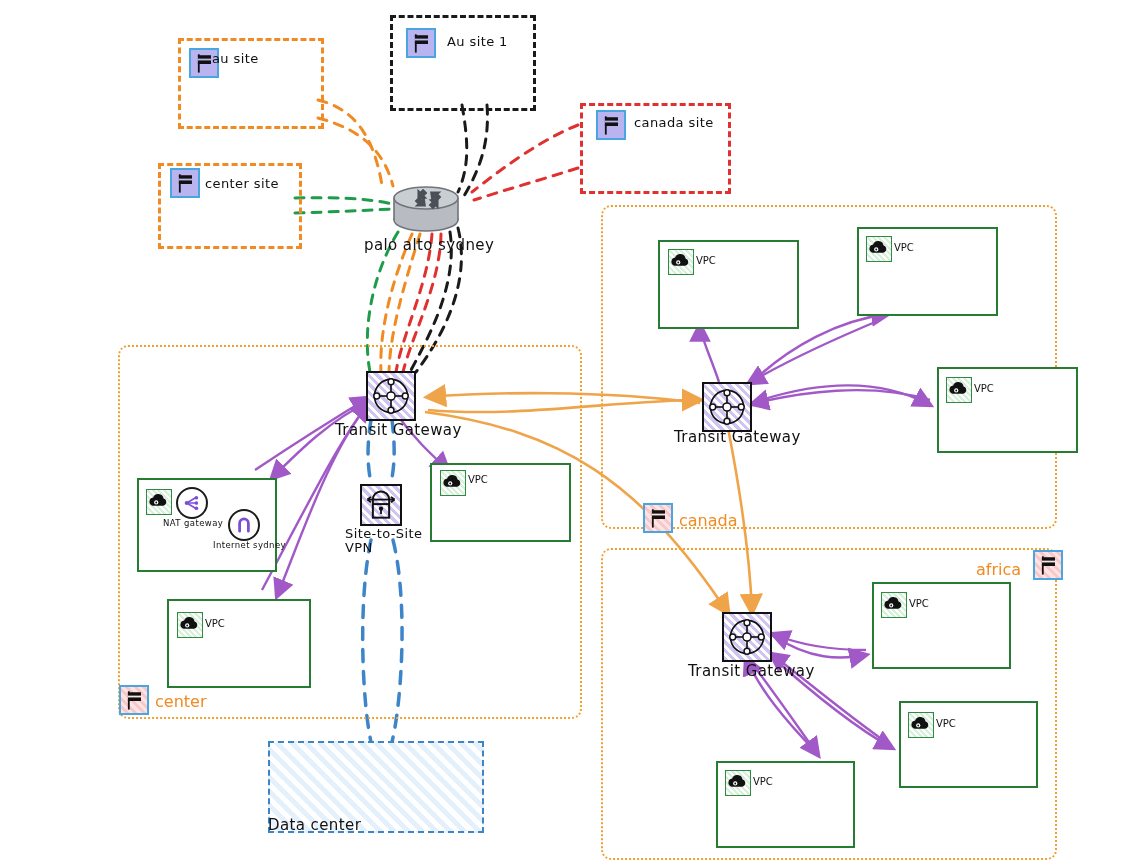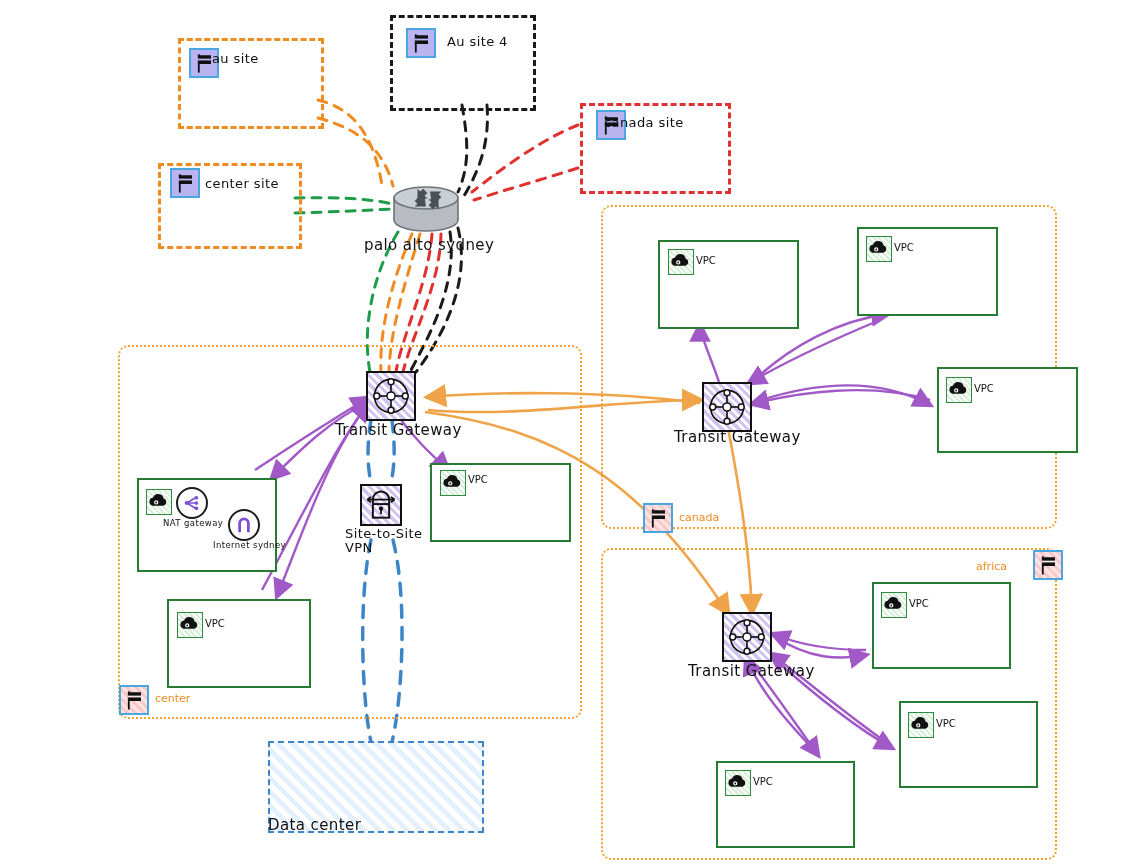--- a/index.html
+++ b/index.html
@@ -23,21 +23,21 @@
   .datacenter{position:absolute;border:2.5px dashed #3d85c8;
     background:repeating-linear-gradient(45deg,#ffffff,#ffffff 5px,#e4f0fb 5px,#e4f0fb 10px);}
 
   
   .lbl{position:absolute;white-space:nowrap;color:#111;font-size:13px;
        font-family:"DejaVu Sans",sans-serif;}
   .lbl.hand{font-family:"DejaVu Sans",sans-serif;letter-spacing:.4px;}
   .lbl.big{font-size:15px;}
   .lbl.small{font-size:10px;}
   .lbl.tiny{font-size:8.5px;}
-  .lbl.orange{color:#ef8b22;font-size:11px;}
+  .lbl.orange{color:#ef8b22;font-size:16px;}
   .lbl.center{}
 
   
   .flagicon{position:absolute;width:30px;height:30px;border:2px solid #49a6e0;
             background:#b9b3ef;box-sizing:border-box;}
   .flagicon.region-flag{background:
       repeating-linear-gradient(45deg,#fde3e3,#fde3e3 3px,#f8c7c7 3px,#f8c7c7 6px);}
   .flagicon svg{display:block;width:100%;height:100%;}
 
   
@@ -161,33 +161,33 @@
   <div class="sitebox black" style="left:390px;top:15px;width:140px;height:90px;"></div>
   <div class="flagicon" style="left:406px;top:28px;">
     <svg viewBox="0 0 30 30">
         <g stroke="#111" stroke-width="2.1" fill="none" stroke-linecap="square">
       <line x1="9" y1="6" x2="9" y2="25"></line>
           <path d="M9 7 L22 7 L22 15 L9 15" fill="#111"></path>
       <line x1="9" y1="11" x2="22" y2="11" stroke="#b9b3ef"></line>
         </g>
       </svg>
   </div>
-  <div class="lbl hand" style="left:447px;top:34px;">Au site 4</div>
+  <div class="lbl hand" style="left:447px;top:34px;">Au site 1</div>
 
   <div class="sitebox red" style="left:580px;top:103px;width:145px;height:85px;"></div>
   <div class="flagicon" style="left:596px;top:110px;">
     <svg viewBox="0 0 30 30">
         <g stroke="#111" stroke-width="2.1" fill="none" stroke-linecap="square">
       <line x1="9" y1="6" x2="9" y2="25"></line>
           <path d="M9 7 L22 7 L22 15 L9 15" fill="#111"></path>
       <line x1="9" y1="11" x2="22" y2="11" stroke="#b9b3ef"></line>
         </g>
       </svg>
   </div>
-  <div class="lbl hand" style="left:604px;top:115px;">canada site</div>
+  <div class="lbl hand" style="left:634px;top:115px;">canada site</div>
 
   <div class="sitebox" style="left:158px;top:163px;width:138px;height:80px;"></div>
   <div class="flagicon" style="left:170px;top:168px;">
     <svg viewBox="0 0 30 30">
         <g stroke="#111" stroke-width="2.1" fill="none" stroke-linecap="square">
       <line x1="9" y1="6" x2="9" y2="25"></line>
           <path d="M9 7 L22 7 L22 15 L9 15" fill="#111"></path>
       <line x1="9" y1="11" x2="22" y2="11" stroke="#b9b3ef"></line>
         </g>
       </svg>

